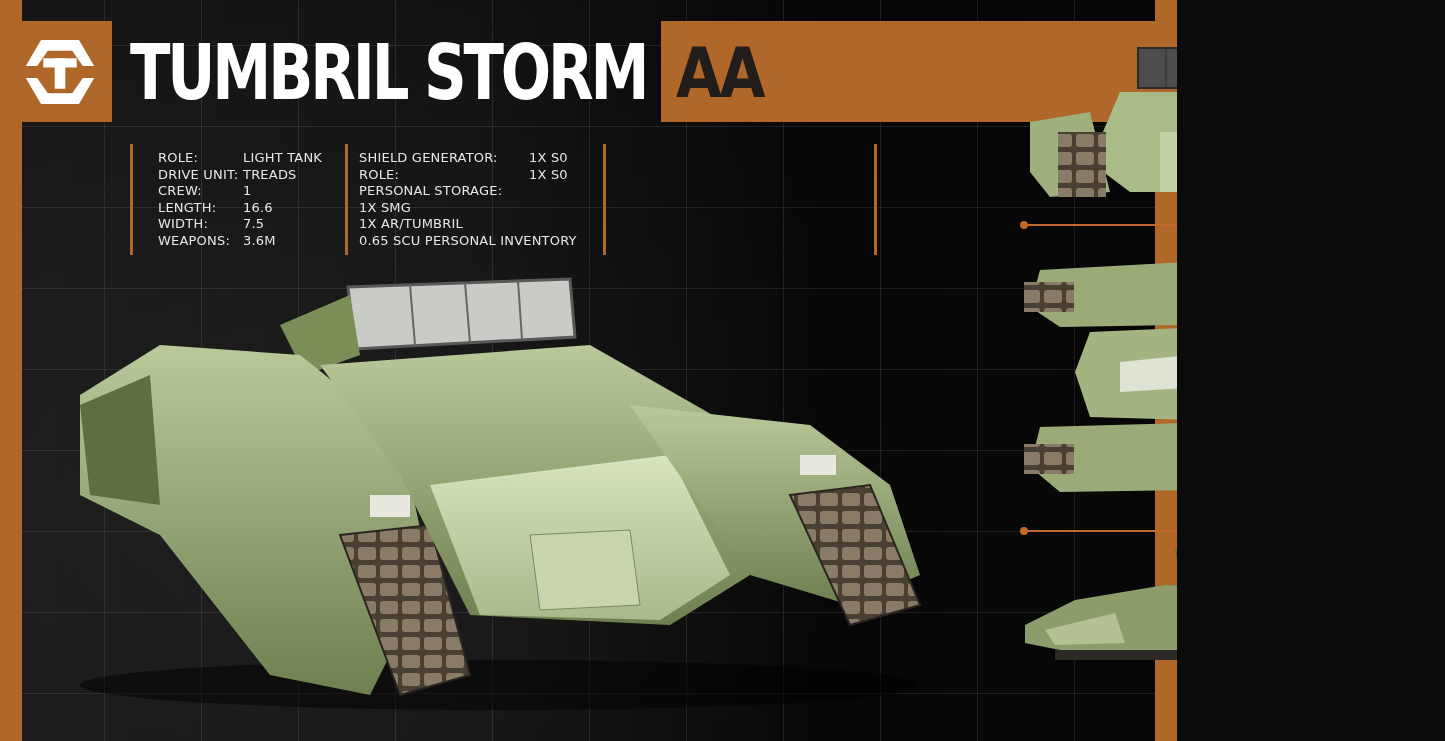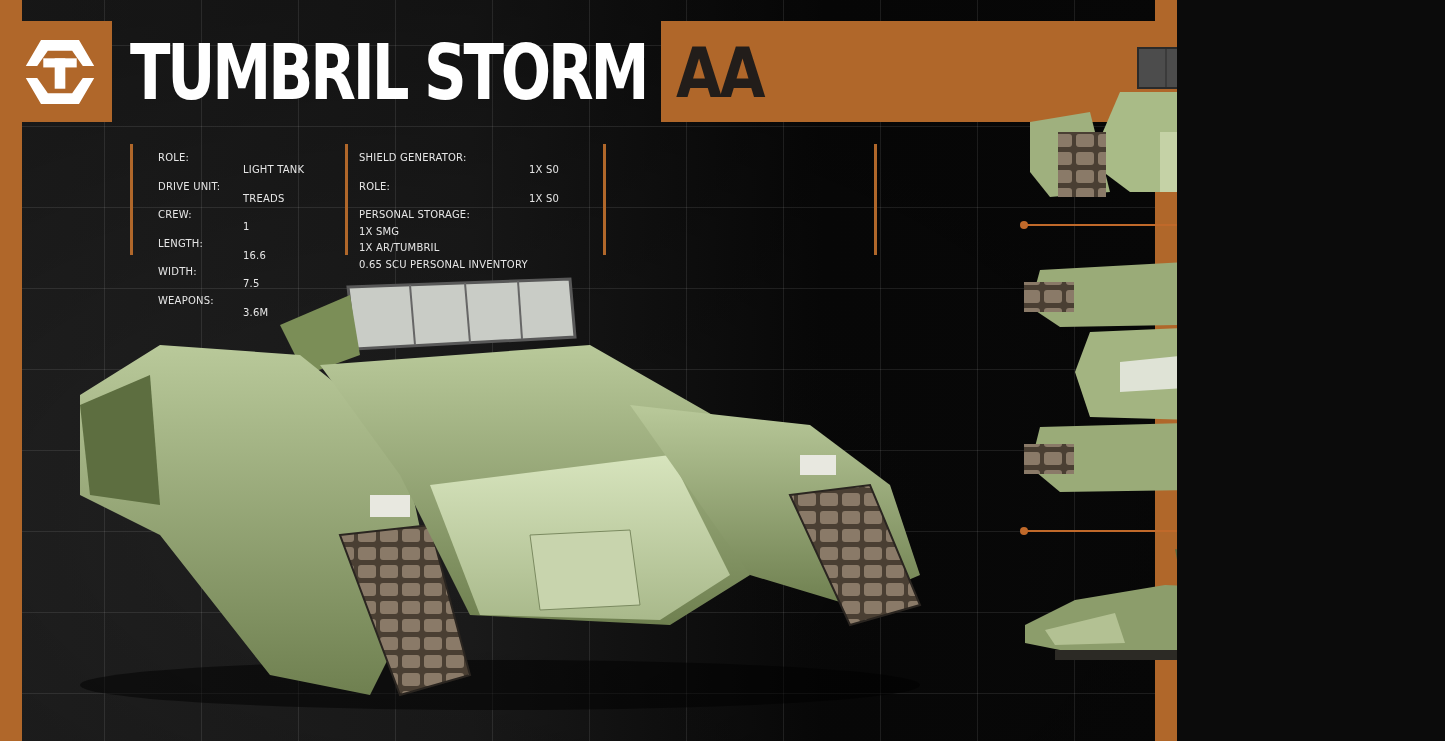--- a/index.html
+++ b/index.html
@@ -19,24 +19,24 @@
   .logo-box { position:absolute; left:0; top:21px; width:112px; height:101px; background:#b0672a; display:flex; align-items:center; justify-content:center; }
   .logo-box svg { width:76px; height:76px; margin-left:8px; }
   .title { position:absolute; left:130px; top:28px; height:90px; line-height:90px; color:#fff;
     font-family:"DejaVu Sans", sans-serif; font-weight:bold; font-size:76px; letter-spacing:-4px;
     transform:scaleX(0.78); transform-origin:left center; text-shadow:0 0 1px #000; }
   .variant-bar { position:absolute; left:661px; top:21px; width:762px; height:101px; background:#b0672a; }
   .variant { position:absolute; left:676px; top:30px; height:86px; line-height:86px; color:#221d1a;
     font-family:"DejaVu Sans", sans-serif; font-weight:bold; font-size:70px; letter-spacing:-3px;
     transform:scaleX(0.85); transform-origin:left center; }
   .spec-divider { position:absolute; top:144px; width:3px; height:111px; background:#b0672a; }
-  .spec-col { position:absolute; top:150px; color:#e6e6e6; font-family:"DejaVu Sans", sans-serif; font-size:10px; line-height:16.5px; letter-spacing:0.2px; }
+  .spec-col { position:absolute; top:150px; color:#e6e6e6; font-family:"DejaVu Sans", sans-serif; font-size:13px; line-height:16.5px; letter-spacing:0.2px; }
   .spec-row { display:flex; white-space:nowrap; }
   .spec-row .k { display:inline-block; }
-  .spec-row .v { display:inline-block;margin-top:12px; }
+  .spec-row .v { display:inline-block; }
   .c1 .k { width:85px; } 
   .c2 .k { width:170px; }
   .view { position:absolute; }
   .measure { position:absolute; height:2px; background:#c0692a; }
   .measure::before, .measure::after { content:""; position:absolute; top:-3px; width:8px; height:8px; border-radius:50%; background:#c0692a; }
   .measure::before { left:-4px; } .measure::after { right:-4px; }
 </style>
 </head>
 <body>
 

